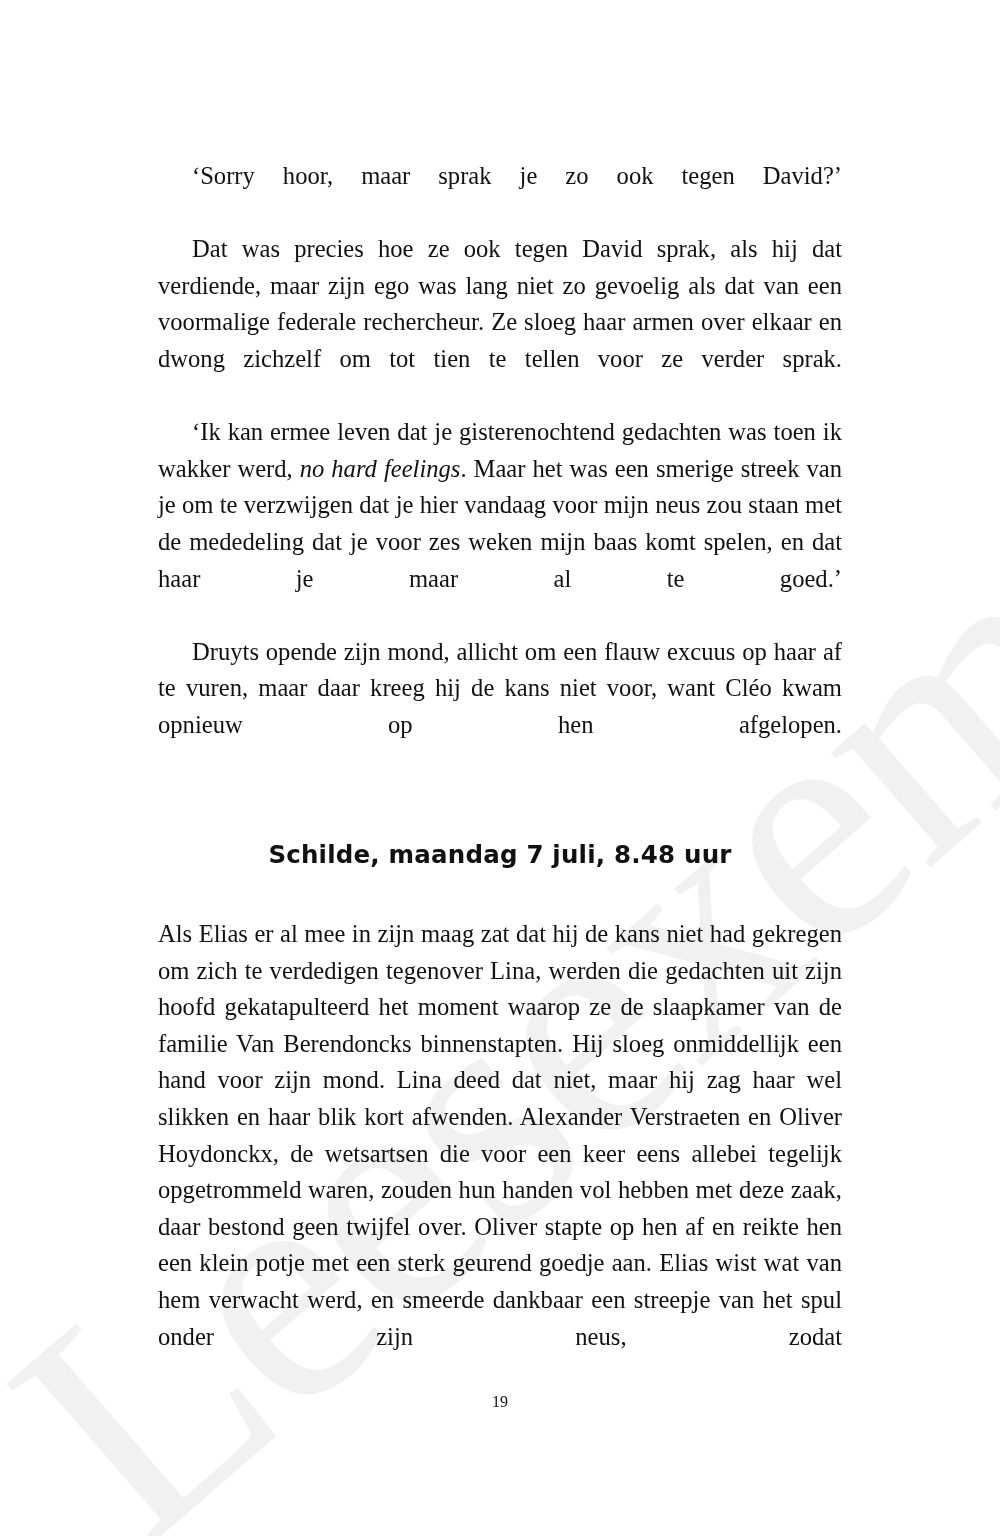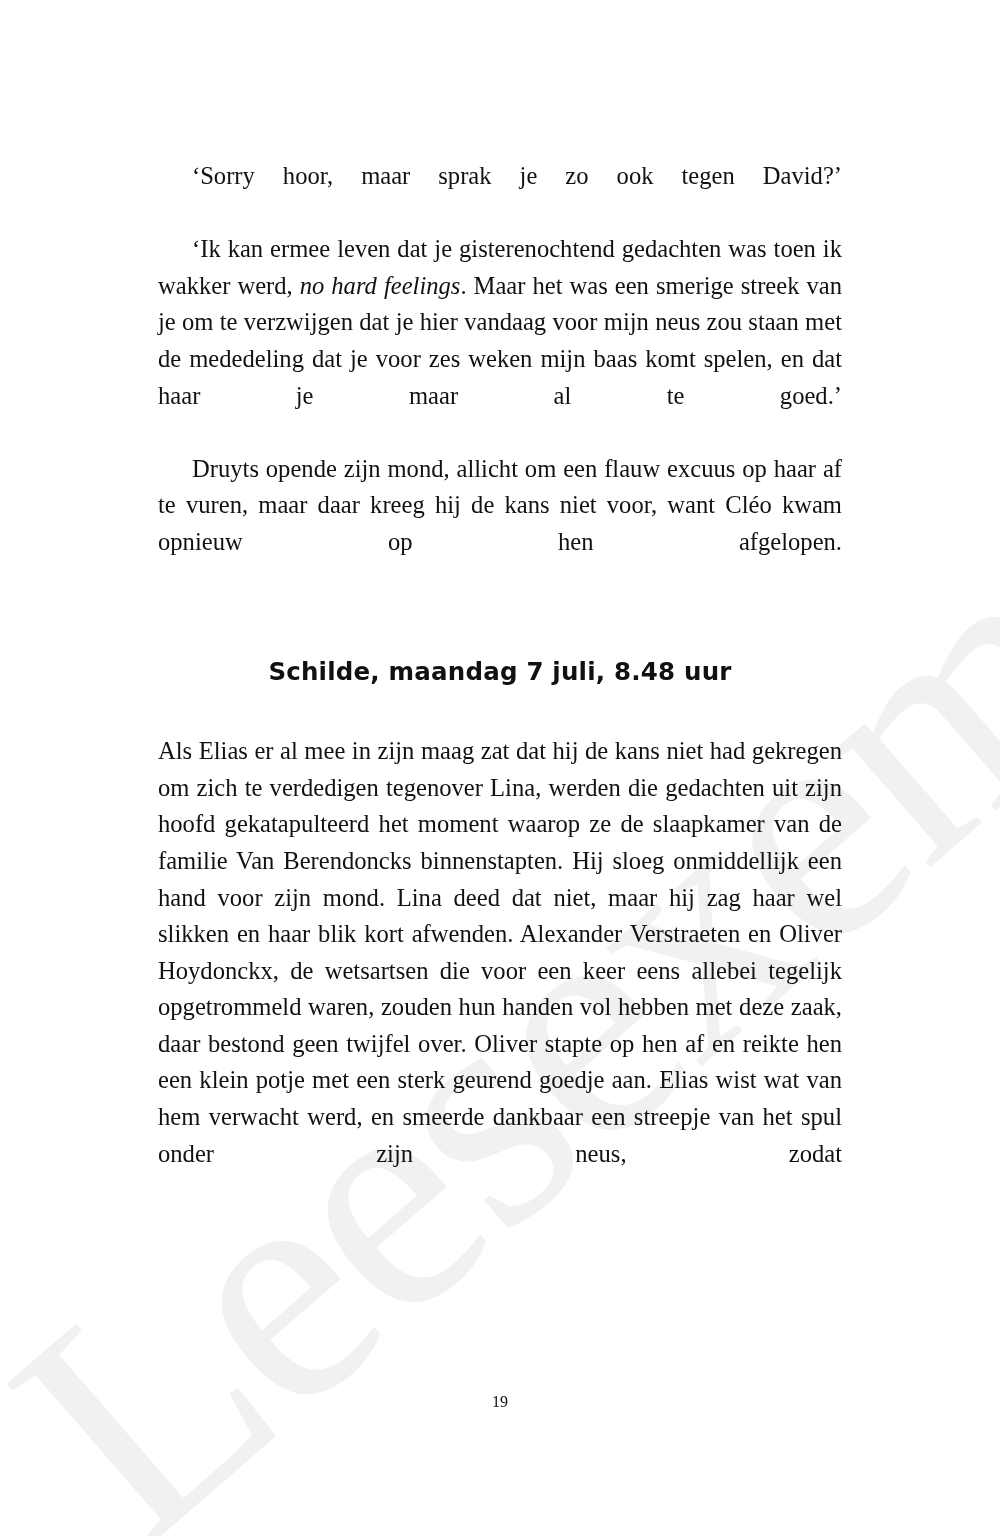--- a/index.html
+++ b/index.html
@@ -108,20 +108,21 @@
 <div id="page">
 
   <div id="watermark-layer">
     <div id="watermark-text">Leesexemplaar</div>
   </div>
 
   <div id="content">
 
     <p class="body indent">‘Sorry hoor, maar sprak je zo ook tegen David?’</p>
 
+    <p class="body indent">Dat was precies hoe ze ook tegen David sprak, als hij dat verdiende, maar zijn ego was lang niet zo gevoelig als dat van een voormalige federale rechercheur. Ze sloeg haar armen over elkaar en dwong zichzelf om tot tien te tellen voor ze verder sprak.</p>
 
     <p class="body indent"><span>‘Ik kan ermee leven dat je gisterenochtend gedachten was toen ik wakker werd, </span><em>no hard feelings</em><span>. Maar het was een smerige streek van je om te verzwijgen dat je hier vandaag voor mijn neus zou staan met de mededeling dat je voor zes weken mijn baas komt spelen, en dat haar je maar al te goed.’</span></p>
 
     <p class="body indent">Druyts opende zijn mond, allicht om een flauw excuus op haar af te vuren, maar daar kreeg hij de kans niet voor, want Cléo kwam opnieuw op hen afgelopen.</p>
 
 
     <div class="gap-before-heading"></div>
 
     <h2 class="scene-heading">Schilde, maandag 7 juli, 8.48 uur</h2>
 

